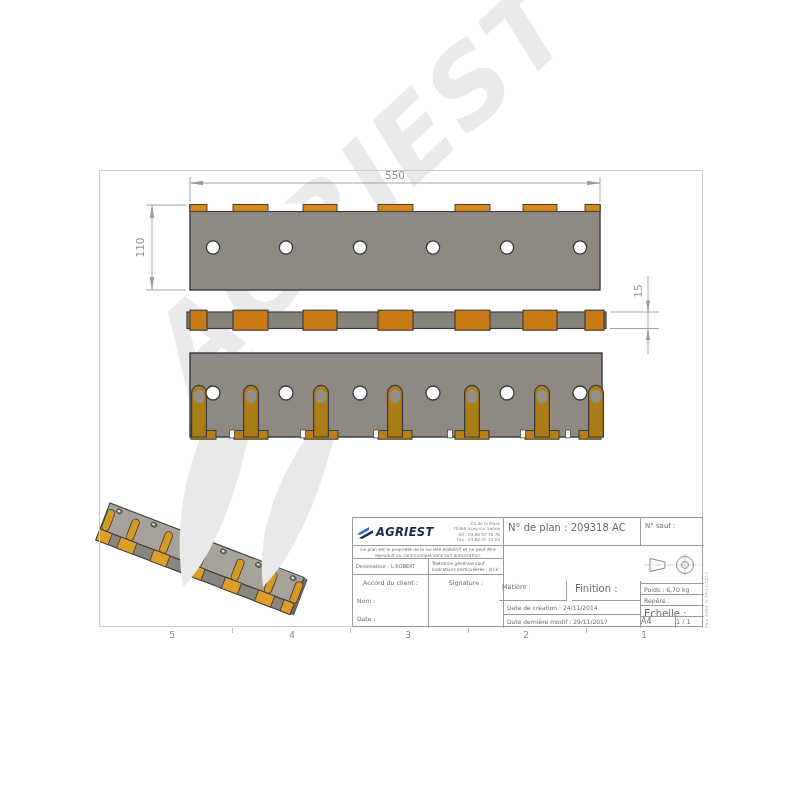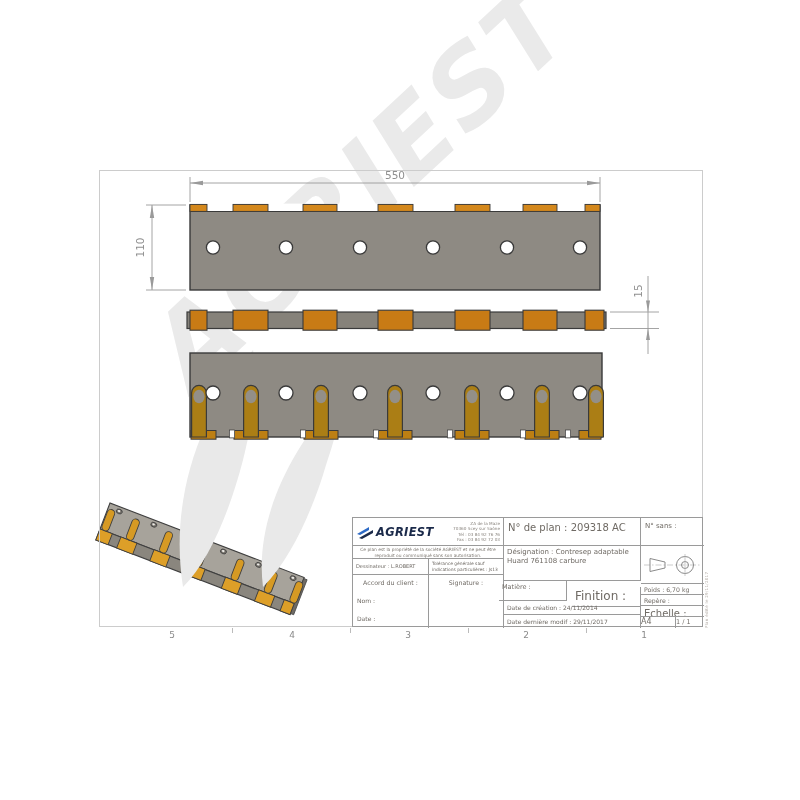--- a/index.html
+++ b/index.html
@@ -35,21 +35,21 @@
   .cell-tol{left:76px;top:41px;width:75px;height:16px;font-size:4.4px;line-height:1.3;padding:2px 2px 0 3px}
   .cell-accord{left:0;top:57px;width:76px;height:53px}
   .accord-l{position:absolute;top:4px;left:0;width:100%;text-align:center;font-size:6.3px}
   .nom-l{position:absolute;top:22px;left:4px;font-size:6px}
   .date-l{position:absolute;top:40px;left:4px;font-size:6px}
   .cell-sign{left:76px;top:57px;width:75px;height:53px}
   .sign-l{position:absolute;top:4px;left:0;width:100%;text-align:center;font-size:6.3px}
   .cell-plan{left:151px;top:0;width:137px;height:28px;font-size:10px;padding:4px 0 0 4px}
   .cell-desig{left:151px;top:28px;width:137px;height:35px;font-size:7px;line-height:1.25;padding:2px 3px}
   .cell-mat{left:146px;top:63px;width:68px;height:20px;font-size:6.5px;padding:2px 0 0 3px}
-  .cell-fin{left:219px;top:69px;width:69px;height:20px;font-size:12px;padding:2px 0 0 3px}
+  .cell-fin{left:219px;top:63px;width:69px;height:20px;font-size:10px;padding:2px 0 0 3px}
   .cell-created{left:151px;top:83px;width:137px;height:14px;font-size:6px;padding:2.5px 0 0 3px}
   .cell-modified{left:151px;top:97px;width:137px;height:13px;font-size:6px;padding:2.5px 0 0 3px}
   .cell-dvpt{left:288px;top:0;width:63px;height:28px;font-size:7px;padding:4px 0 0 4px}
   .cell-sym{left:288px;top:28px;width:63px;height:38px}
   .cell-poids{left:288px;top:66px;width:63px;height:11px;font-size:6.2px;padding:1.5px 0 0 3px}
   .cell-rep{left:288px;top:77px;width:63px;height:11px;font-size:6.2px;padding:1.5px 0 0 3px}
   .cell-ech{left:288px;top:88px;width:63px;height:11px;font-size:10px;padding:1.5px 0 0 3px}
   .cell-format{left:288px;top:99px;width:35px;height:11px;font-size:8px;text-align:left;line-height:10px}
   .cell-sheet{left:323px;top:99px;width:28px;height:11px;font-size:6.5px;text-align:left;line-height:10px}
   .side-note{position:absolute;left:704px;top:556px;height:72px;z-index:6;font-size:4px;color:#b0a9a2;
@@ -236,26 +236,25 @@
     <div class="c cell-tol">Tolérance générale sauf indications particulières : Js13</div>
     <div class="c cell-accord nb">
       <div class="accord-l">Accord du client :</div>
       <div class="nom-l">Nom :</div>
       <div class="date-l">Date :</div>
     </div>
     <div class="c cell-sign nb">
       <div class="sign-l">Signature :</div>
     </div>
     <div class="c cell-plan">N° de plan : 209318 AC</div>
-    <div class="c cell-desig">Désignation : Contresep adaptable Huard 761108 carbure</div>
     <div class="c cell-mat">Matière :</div>
     <div class="c cell-fin">Finition :</div>
     <div class="c cell-created">Date de création : 24/11/2014</div>
     <div class="c cell-modified nb">Date dernière modif : 29/11/2017</div>
-    <div class="c cell-dvpt nr">N° sans :</div>
+    <div class="c cell-dvpt nr">N° sauf :</div>
     <div class="c cell-sym nr">
       <svg width="63" height="38">
         <line x1="3" y1="19" x2="60" y2="19" stroke="#b5b5b5" stroke-width="0.7" stroke-dasharray="6 2 1.5 2"></line>
         <path d="M9,12.5 L9,25.5 L24,22 L24,16 Z" fill="none" stroke="#8a8a8a" stroke-width="1"></path>
         <circle cx="44" cy="19" r="8.5" fill="none" stroke="#8a8a8a" stroke-width="1"></circle>
         <circle cx="44" cy="19" r="3.5" fill="none" stroke="#8a8a8a" stroke-width="1"></circle>
         <line x1="44" y1="8" x2="44" y2="30" stroke="#b5b5b5" stroke-width="0.7"></line>
       </svg>
     </div>
     <div class="c cell-poids nr">Poids : 6,70 kg</div>

